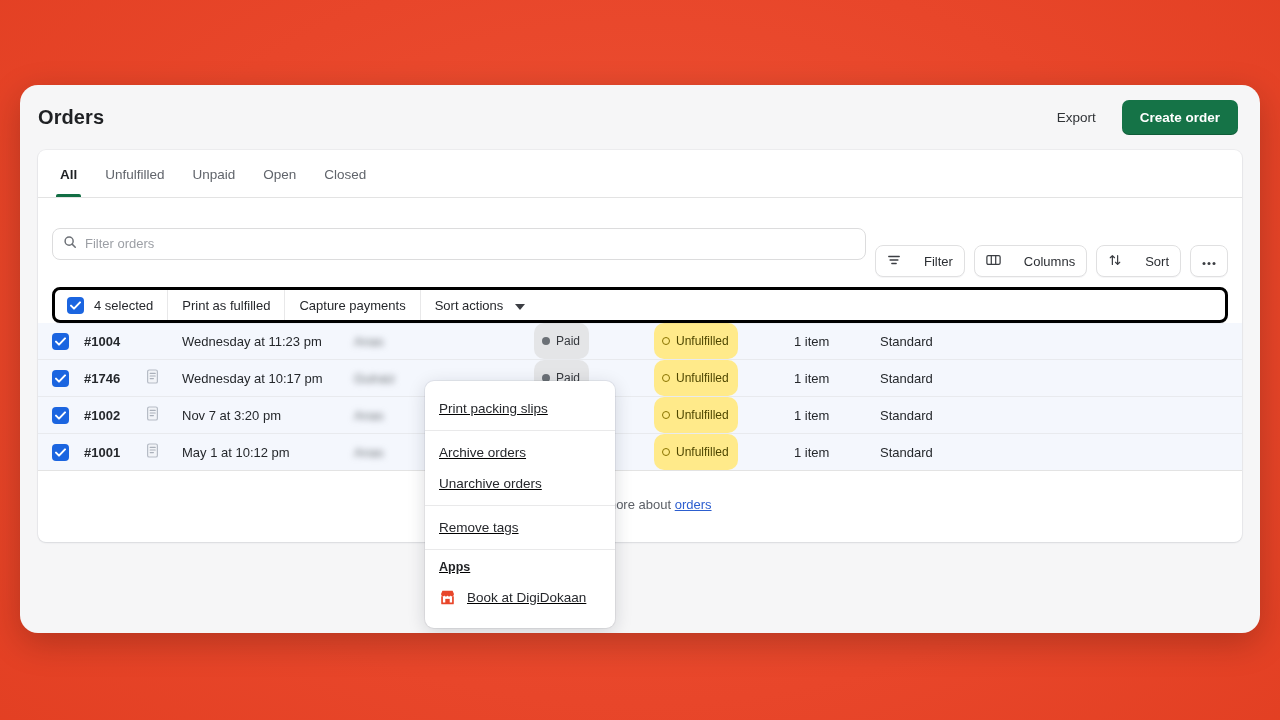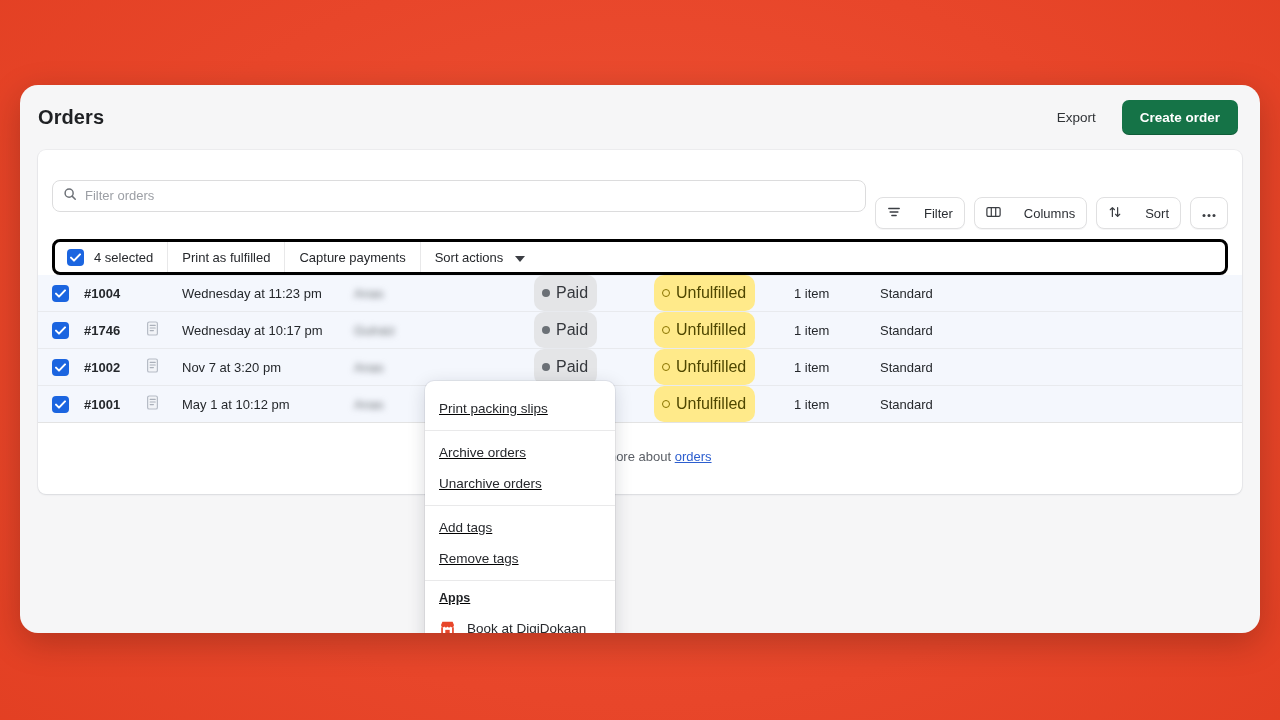--- a/index.html
+++ b/index.html
@@ -139,21 +139,21 @@
   .td-deliv { }
 
   .cust-blur {
     display: inline-block; font-size: 13px; color: #6d7278;
     filter: blur(3px); user-select: none;
   }
 
   .pill {
     display: inline-flex; align-items: center; gap: 6px;
     height: 36px; padding: 0 9px 0 8px; border-radius: 10px;
-    font-size: 16px; line-height: 1;
+    font-size: 12px; line-height: 1;
   }
   .pill-paid { background: #e4e5e7; color: #35383d; }
   .pill-unful { background: #ffea8a; color: #4f4700; }
   .dot-filled { width: 8px; height: 8px; border-radius: 50%; background: #6b7076; }
   .dot-ring {
     width: 8px; height: 8px; border-radius: 50%;
     border: 1.6px solid #8a7400; background: transparent;
   }
 
   
@@ -191,20 +191,27 @@
   <div id="page-header">
     <div id="page-title">Orders</div>
     <div id="header-actions">
       <button class="btn-plain">Export</button>
       <button class="btn-primary">Create order</button>
     </div>
   </div>
 
   <div id="index-card">
 
+    <div id="tabs-row">
+      <button class="tab active">All</button>
+      <button class="tab">Unfulfilled</button>
+      <button class="tab">Unpaid</button>
+      <button class="tab">Open</button>
+      <button class="tab">Closed</button>
+    </div>
 
     <div id="filter-row">
       <div id="search-wrap">
         <span>
           <svg width="14" height="14" viewBox="0 0 16 16" fill="none" stroke="#6d7177" stroke-width="1.7">
             <circle cx="7" cy="7" r="4.6"></circle>
               <path d="M10.4 10.4 L14 14" stroke-linecap="round"></path>
           </svg>
         </span>
         <input id="search-input" type="text" placeholder="Filter orders" style="">
@@ -427,21 +434,20 @@
     <div class="menu-group">
       <div class="menu-item">Print packing slips</div>
     </div>
 
     <div class="menu-group">
       <div class="menu-item">Archive orders</div>
       <div class="menu-item">Unarchive orders</div>
     </div>
 
     <div class="menu-group">
-      <div class="menu-item">Add tags</div>
       <div class="menu-item">Remove tags</div>
     </div>
 
     <div class="menu-group">
       <div class="menu-heading">Apps</div>
       <div class="menu-item">
         <span class="shop-icon">
           <svg width="17" height="17" viewBox="0 0 20 20" fill="none">
             <path d="M2.5 5.5 4 2.2h12l1.5 3.3v1.1a2 2 0 0 1-3.75 1 2 2 0 0 1-3.75 0 2 2 0 0 1-3.75 0 2 2 0 0 1-3.75-1V5.5z" fill="#e8462a"></path>
             <path d="M3.6 8.4v8.6h12.8V8.4" stroke="#e8462a" stroke-width="2" stroke-linejoin="round" fill="none"></path>

